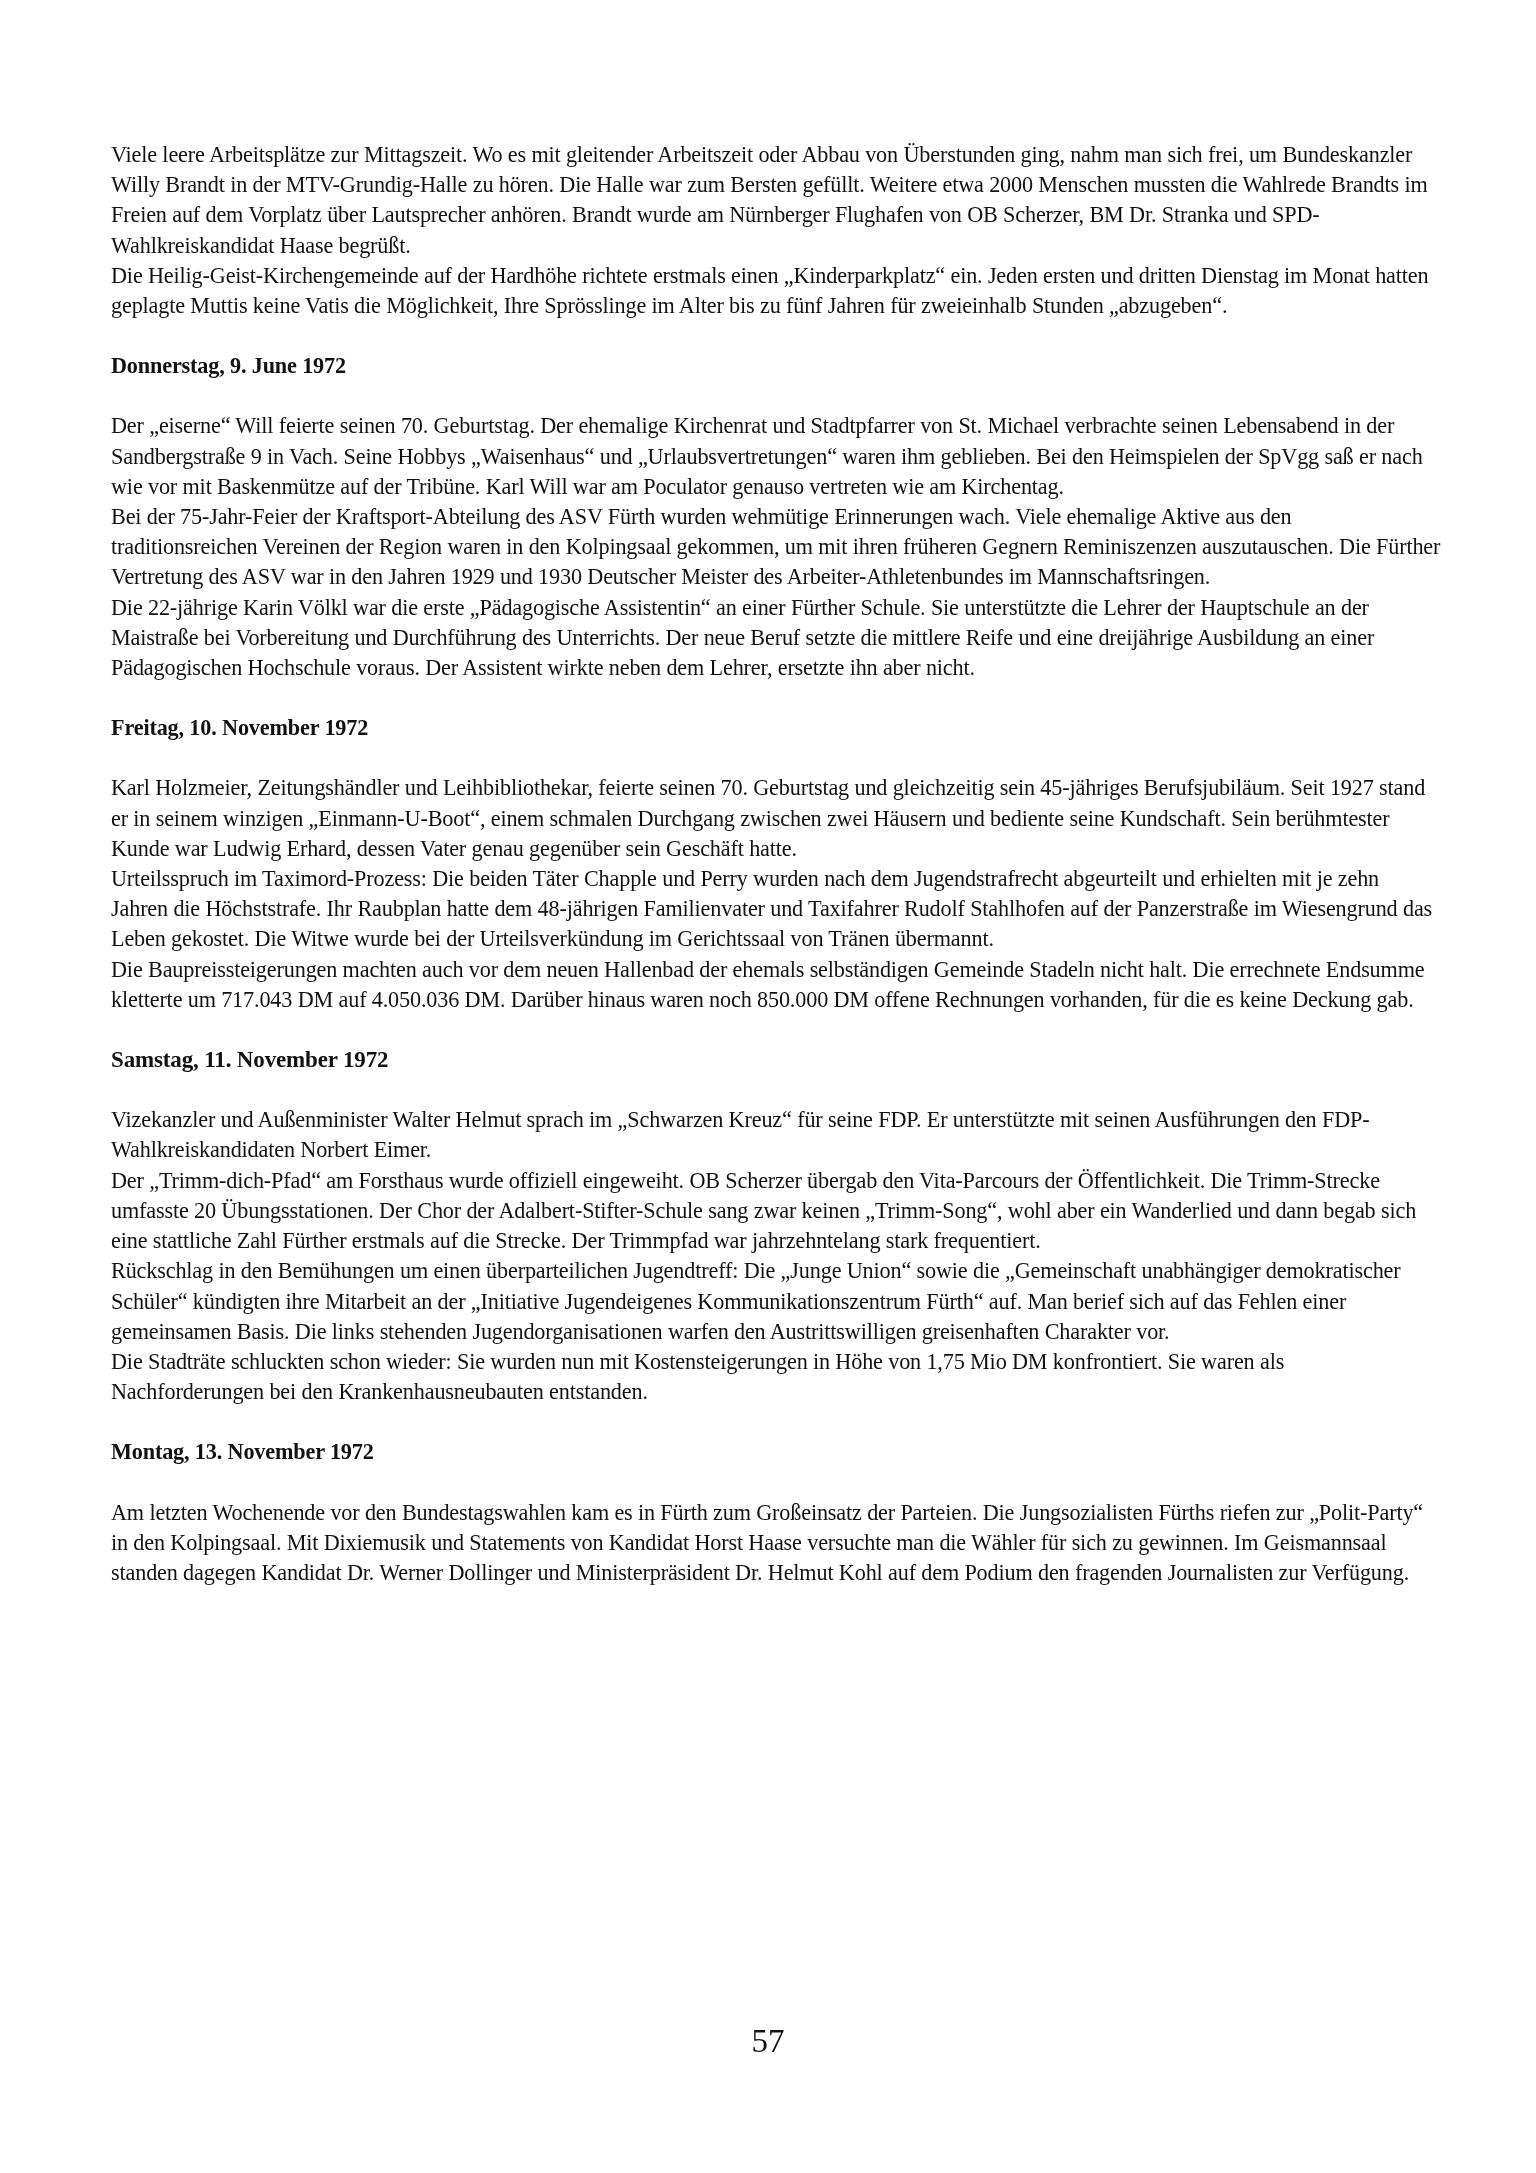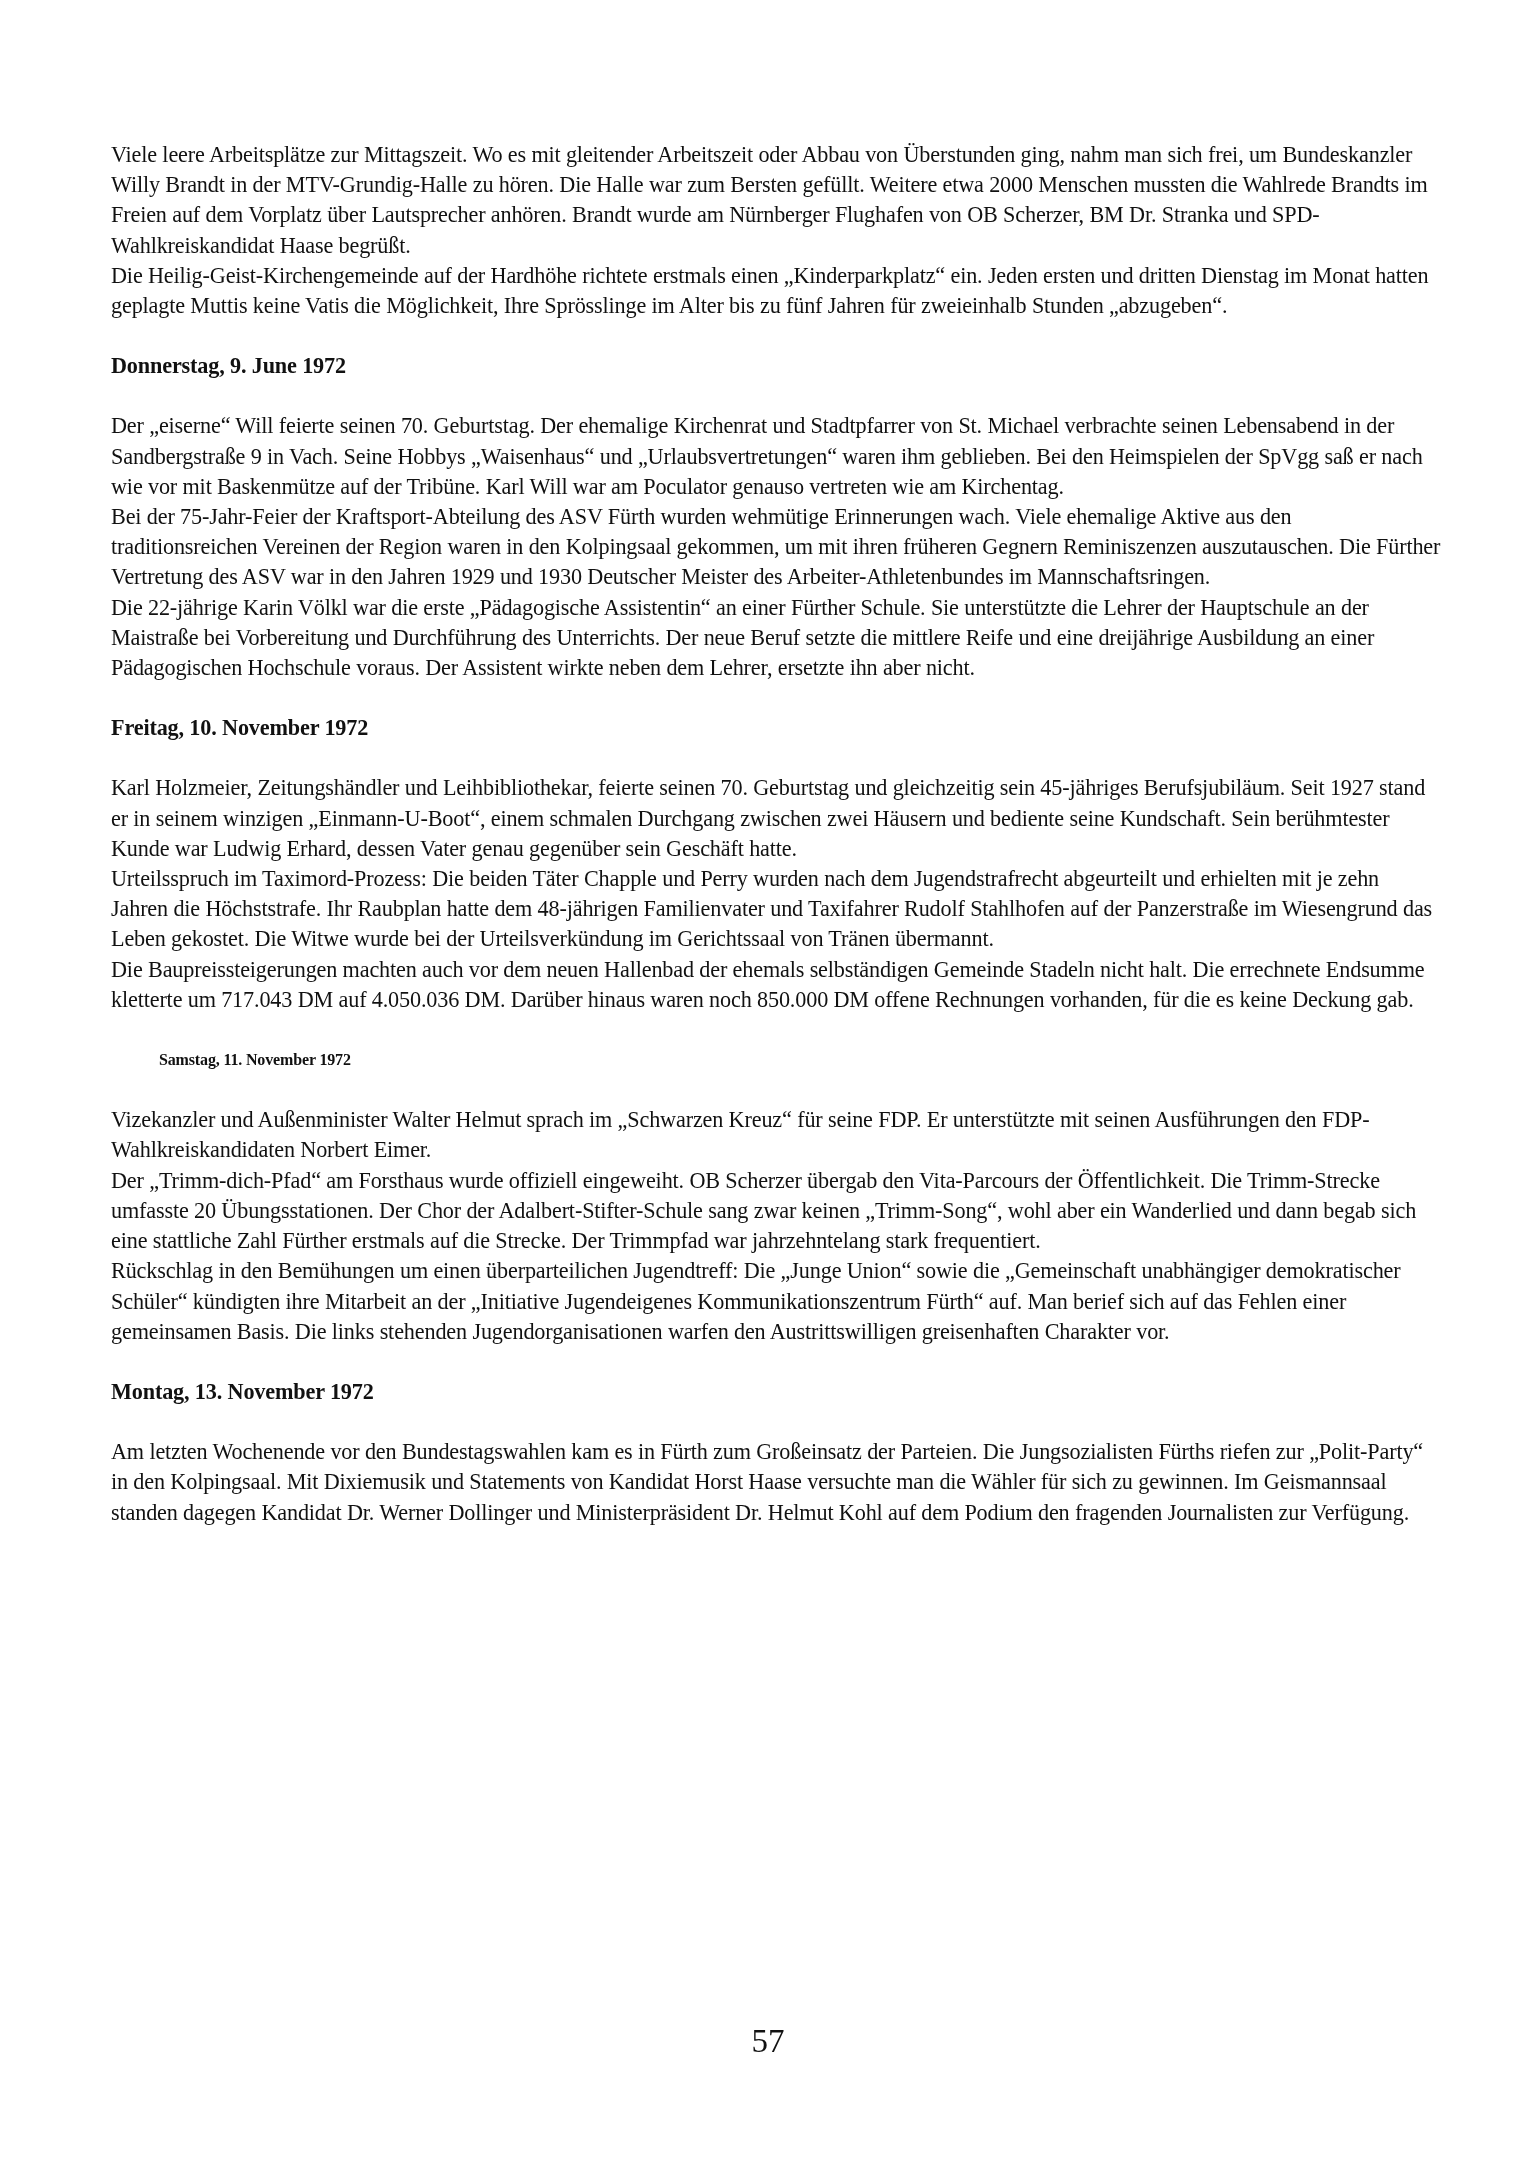--- a/index.html
+++ b/index.html
@@ -67,24 +67,25 @@
   </div>
 
   <div class="section">
     <h2 class="section-heading" style="font-size:22.2px;">Freitag, 10. November 1972</h2>
     <p class="entry">Karl Holzmeier, Zeitungshändler und Leihbibliothekar, feierte seinen 70. Geburtstag und gleichzeitig sein 45-jähriges Berufsjubiläum. Seit 1927 stand er in seinem winzigen „Einmann-U-Boot“, einem schmalen Durchgang zwischen zwei Häusern und bediente seine Kundschaft. Sein berühmtester Kunde war Ludwig Erhard, dessen Vater genau gegenüber sein Geschäft hatte.</p>
     <p class="entry">Urteilsspruch im Taximord-Prozess: Die beiden Täter Chapple und Perry wurden nach dem Jugendstrafrecht abgeurteilt und erhielten mit je zehn Jahren die Höchststrafe. Ihr Raubplan hatte dem 48-jährigen Familienvater und Taxifahrer Rudolf Stahlhofen auf der Panzerstraße im Wiesengrund das Leben gekostet. Die Witwe wurde bei der Urteilsverkündung im Gerichtssaal von Tränen übermannt.</p>
     <p class="entry">Die Baupreissteigerungen machten auch vor dem neuen Hallenbad der ehemals selbständigen Gemeinde Stadeln nicht halt. Die errechnete Endsumme kletterte um 717.043 DM auf 4.050.036 DM. Darüber hinaus waren noch 850.000 DM offene Rechnungen vorhanden, für die es keine Deckung gab.</p>
   </div>
 
   <div class="section">
-    <h2 class="section-heading" style="font-size:16px;margin-left:48px;">Samstag, 11. November 1972</h2>
+    <h2 class="section-heading" style="font-size:23px;">Samstag, 11. November 1972</h2>
     <p class="entry">Vizekanzler und Außenminister Walter Helmut sprach im „Schwarzen Kreuz“ für seine FDP. Er unterstützte mit seinen Ausführungen den FDP-Wahlkreiskandidaten Norbert Eimer.</p>
     <p class="entry">Der „Trimm-dich-Pfad“ am Forsthaus wurde offiziell eingeweiht. OB Scherzer übergab den Vita-Parcours der Öffentlichkeit. Die Trimm-Strecke umfasste 20 Übungsstationen. Der Chor der Adalbert-Stifter-Schule sang zwar keinen „Trimm-Song“, wohl aber ein Wanderlied und dann begab sich eine stattliche Zahl Fürther erstmals auf die Strecke. Der Trimmpfad war jahrzehntelang stark frequentiert.</p>
     <p class="entry">Rückschlag in den Bemühungen um einen überparteilichen Jugendtreff: Die „Junge Union“ sowie die „Gemeinschaft unabhängiger demokratischer Schüler“ kündigten ihre Mitarbeit an der „Initiative Jugendeigenes Kommunikationszentrum Fürth“ auf. Man berief sich auf das Fehlen einer gemeinsamen Basis. Die links stehenden Jugendorganisationen warfen den Austrittswilligen greisenhaften Charakter vor.</p>
+    <p class="entry">Die Stadträte schluckten schon wieder: Sie wurden nun mit Kostensteigerungen in Höhe von 1,75 Mio DM konfrontiert. Sie waren als Nachforderungen bei den Krankenhausneubauten entstanden.</p>
   </div>
 
   <div class="section">
     <h2 class="section-heading" style="font-size:22.2px;">Montag, 13. November 1972</h2>
     <p class="entry">Am letzten Wochenende vor den Bundestagswahlen kam es in Fürth zum Großeinsatz der Parteien. Die Jungsozialisten Fürths riefen zur „Polit-Party“ in den Kolpingsaal. Mit Dixiemusik und Statements von Kandidat Horst Haase versuchte man die Wähler für sich zu gewinnen. Im Geismannsaal standen dagegen Kandidat Dr. Werner Dollinger und Ministerpräsident Dr. Helmut Kohl auf dem Podium den fragenden Journalisten zur Verfügung.</p>
   </div>
 
 </div>
 
 <div class="page-number">57</div>

